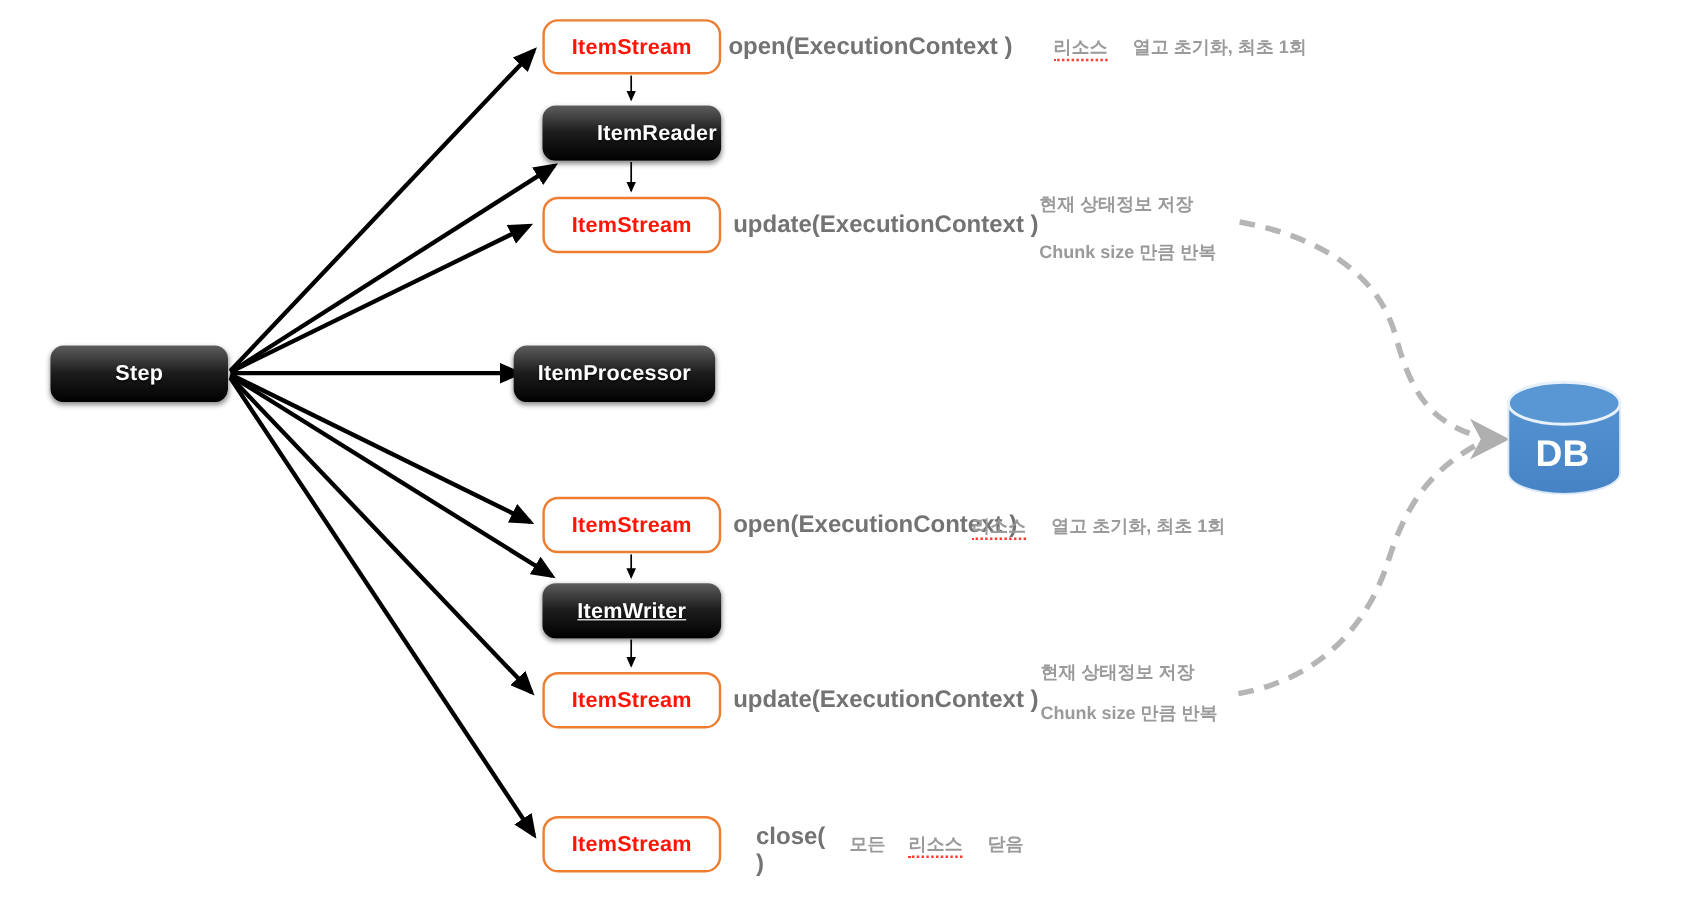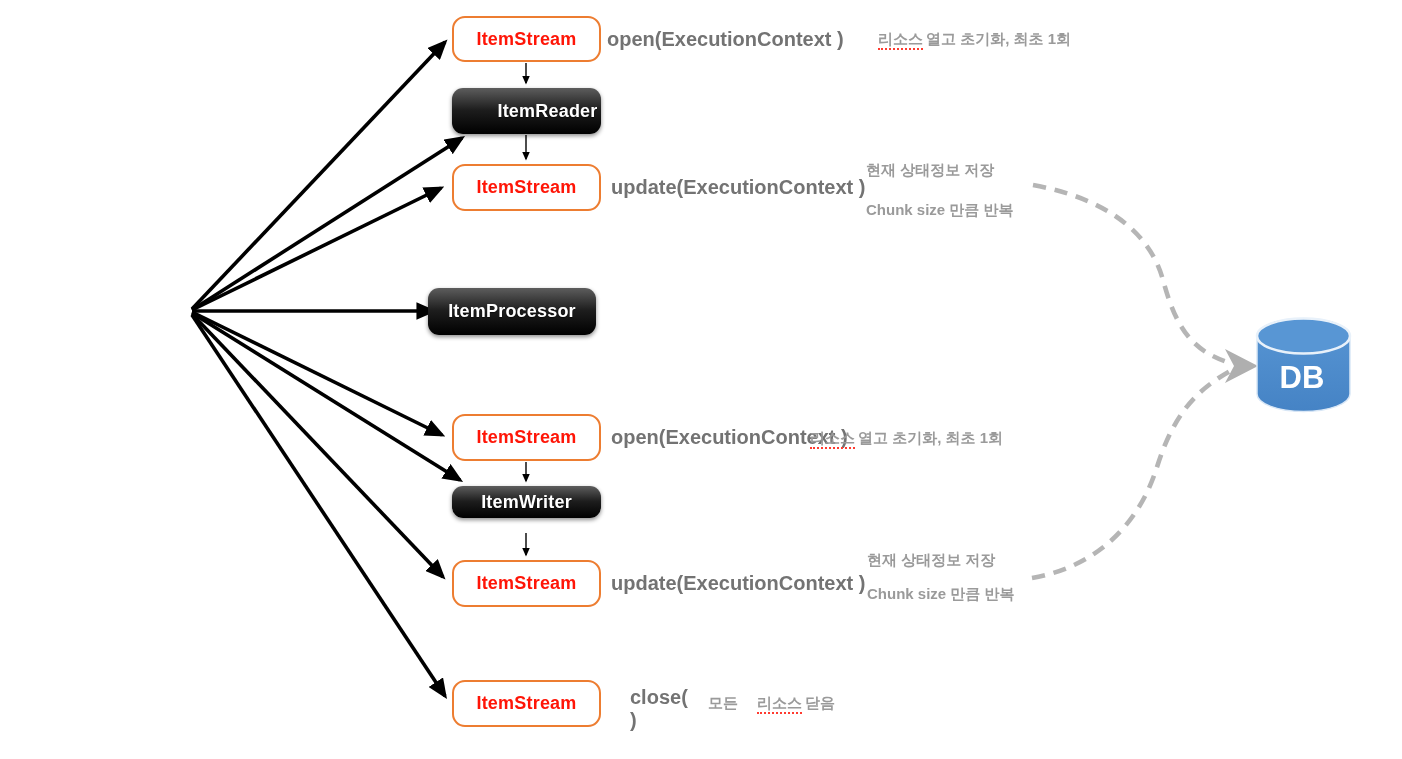--- a/index.html
+++ b/index.html
@@ -23,21 +23,21 @@
   }
   .method-label{
     position:absolute;display:flex;align-items:center;z-index:2;
     font-weight:bold;font-size:20px;color:#737373;white-space:nowrap;
   }
   .method-label.two-line{display:block;line-height:23px;}
   .note{
     position:absolute;z-index:2;font-weight:bold;font-size:15px;color:#9a9a9a;white-space:nowrap;
   }
   .u-red{
-    border-bottom:2px dotted #ff3b30;padding-bottom:1px;margin-right:3px;
+    border-bottom:2px dotted #ff3b30;padding-bottom:1px;margin-right:21px;
   }
   .note .sep{margin-right:19px;}
 </style>
 </head>
 <body>
 
 <div id="stage">
 
   <svg id="arrow-layer" width="1402" height="759" viewBox="0 0 1402 759" xmlns="http://www.w3.org/2000/svg">
     <defs>
@@ -77,20 +77,23 @@
     </g>
     <polygon points="1225,349 1258,366 1225,383 1234,366" fill="#AFAFAF"></polygon>
 
     <g>
       <path d="M1257,336 L1257,394 A46.5,17.5 0 0 0 1350,394 L1350,336 A46.5,17.5 0 0 0 1257,336 z" fill="url(#dbGrad)" stroke="#D9E7F6" stroke-width="1.5"></path>
       <ellipse cx="1303.5" cy="336" rx="46.5" ry="17.5" fill="#5896D4" stroke="#E8F1FA" stroke-width="2.5"></ellipse>
       <text x="1302" y="388" text-anchor="middle" font-family="Liberation Sans, DejaVu Sans, sans-serif" font-size="31" font-weight="bold" fill="#ffffff">DB</text>
     </g>
   </svg>
 
+  <div class="node black-box" style="left:42px;top:288px;width:148px;height:47px;">
+    <span>Step</span>
+  </div>
 
   <div class="node stream-box" style="left:452px;top:16px;width:149px;height:46px;">
     <span>ItemStream</span>
   </div>
   <div class="method-label" style="left:607px;top:16px;height:46px;">open(ExecutionContext )</div>
   <div class="note" style="left:878px;top:30px;">
     <span class="u-red">리소스</span><span>열고 초기화, 최초 1회</span>
   </div>
 
   <div class="node black-box" style="left:452px;top:88px;width:149px;height:46px;padding-left:42px;">
@@ -109,21 +112,21 @@
   </div>
 
   <div class="node stream-box" style="left:452px;top:414px;width:149px;height:47px;">
     <span>ItemStream</span>
   </div>
   <div class="method-label" style="left:611px;top:414px;height:47px;">open(ExecutionContext )</div>
   <div class="note" style="left:810px;top:429px;">
     <span class="u-red">리소스</span><span>열고 초기화, 최초 1회</span>
   </div>
 
-  <div class="node black-box" style="left:452px;top:486px;width:149px;height:32px;">
+  <div class="node black-box" style="left:452px;top:486px;width:149px;height:46px;text-decoration:underline;">
     <span>ItemWriter</span>
   </div>
 
   <div class="node stream-box" style="left:452px;top:560px;width:149px;height:47px;">
     <span>ItemStream</span>
   </div>
   <div class="method-label" style="left:611px;top:560px;height:47px;">update(ExecutionContext )</div>
   <div class="note" style="left:867px;top:551px;">현재 상태정보 저장</div>
   <div class="note" style="left:867px;top:585px;">Chunk size 만큼 반복</div>
 

